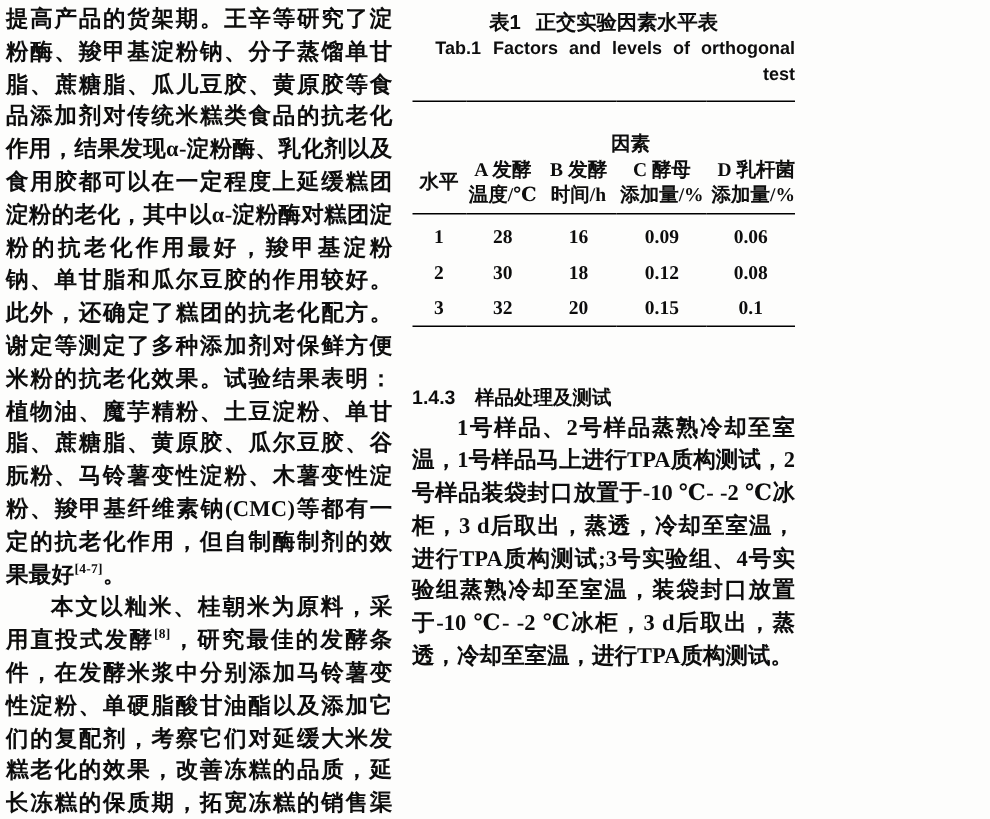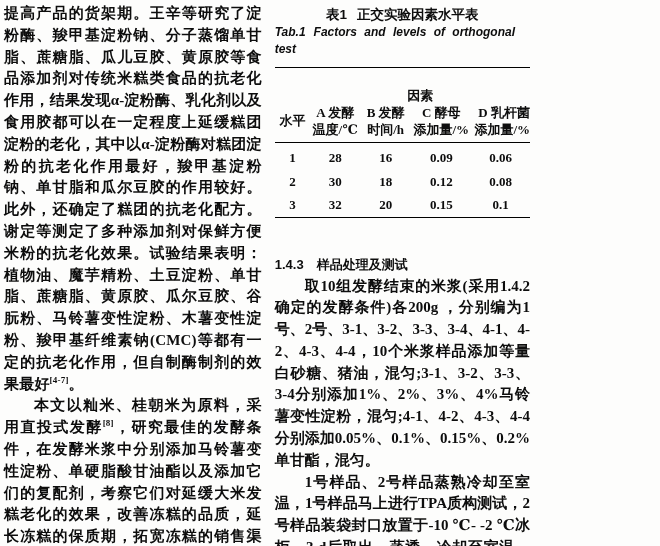--- a/index.html
+++ b/index.html
@@ -37,23 +37,23 @@
   .h-sub .num{font-style:normal;margin-right:12px;}
   .h-sub .kai{font-style:italic;font-weight:600;}
   
   .cap-zh{
     text-align:center;font-size:13.5px;line-height:19px;
     font-family:"Liberation Sans","DejaVu Sans",sans-serif;font-weight:bold;
     margin-top:2px;
   }
   .cap-zh .cap-label{margin-right:10px;}
   .cap-en{
-    text-align:left;font-size:12px;line-height:17px;
+    text-align:right;font-size:12px;line-height:17px;
     font-family:"Liberation Sans","DejaVu Sans",sans-serif;font-weight:bold;
-    word-spacing:4px;margin-bottom:9px;font-style:italic;
+    word-spacing:4px;margin-bottom:9px;
   }
   .cap-en .cap-label{margin-right:8px;}
   table.factors{
     width:100%;border-collapse:collapse;
     border-top:1.7px solid #000;border-bottom:1.7px solid #000;
     font-size:13px;
   }
   table.factors th,table.factors td{
     padding:0;text-align:center;font-weight:600;vertical-align:middle;
   }
@@ -139,18 +139,17 @@
           <td>32</td>
           <td>20</td>
           <td>0.15</td>
           <td>0.1</td>
         </tr>
       </tbody>
     </table>
 
     <h3 class="h-143"><span class="num">1.4.3</span><span>样品处理及测试</span></h3>
 
-    <p class="para indent"><span>取10组发酵结束的米浆(采用1.4.2确定的发酵条件)各200g ，分别编为1号、2号、3-1、3-2、3-3、3-4、4-1、4-2、4-3、4-4，10个米浆样品添加等量白砂糖、猪油，混匀;3-1、3-2、3-3、3-4分别添加1%、2%、3%、4%马铃薯变性淀粉，混匀;4-1、4-2、4-3、4-4分别添加0.05%、0.1%、0.15%、0.2%单甘酯，混匀。</span></p>
     <p class="para indent"><span>1号样品、2号样品蒸熟冷却至室温，1号样品马上进行TPA质构测试，2号样品装袋封口放置于-10 ℃- -2 ℃冰柜，3 d后取出，蒸透，冷却至室温，进行TPA质构测试;3号实验组、4号实验组蒸熟冷却至室温，装袋封口放置于-10 ℃- -2 ℃冰柜，3 d后取出，蒸透，冷却至室温，进行TPA质构测试。</span></p>
 
   </div>
 
 </div>
 
 </body></html>

